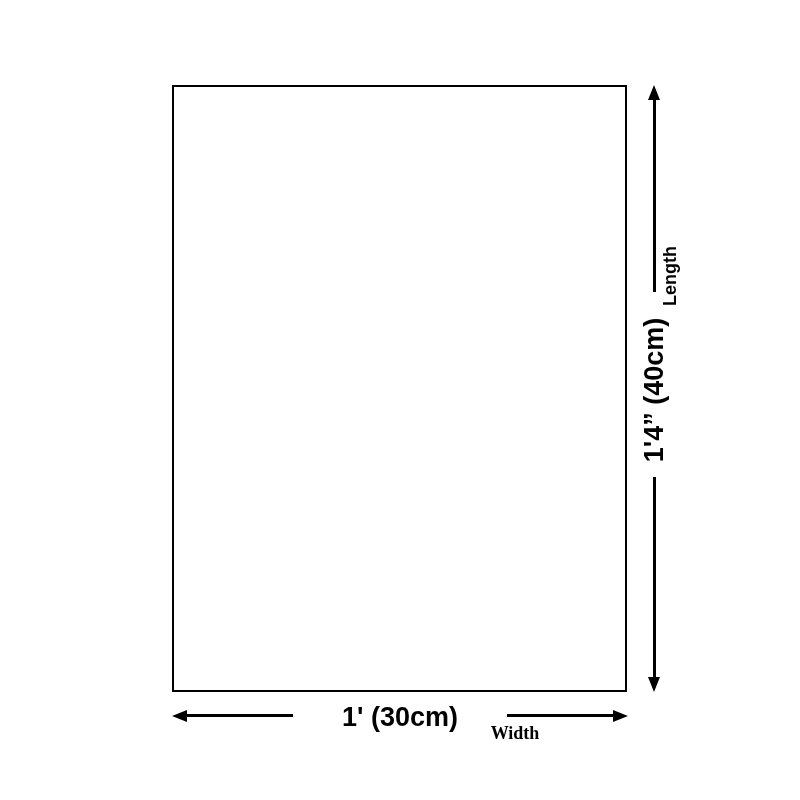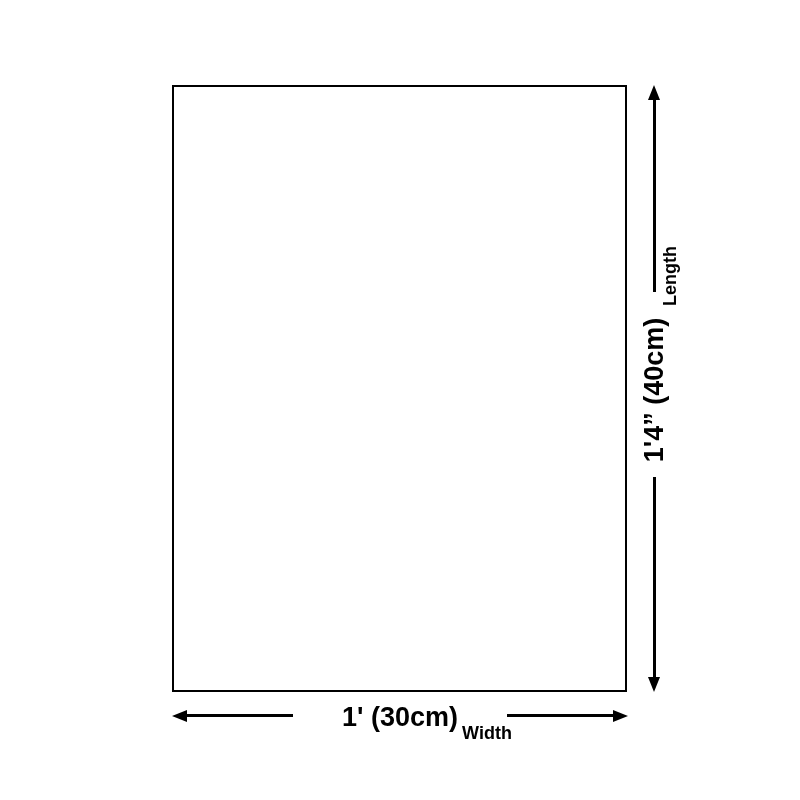--- a/index.html
+++ b/index.html
@@ -82,21 +82,21 @@
   }
   .center {
     transform: translate(-50%, -50%);
   }
   .center-rot {
     transform: translate(-50%, -50%) rotate(-90deg);
   }
   .pos-length-value { left: 654px; top: 390px; }
   .pos-length-label { left: 670px; top: 276px; }
   .pos-width-value  { left: 400px; top: 717px; }
-  .pos-width-label  { left: 487px; top: 733px; }
+  .pos-width-label  { left: 515px; top: 733px; font-family: Liberation Serif, serif; }
 </style>
 </head>
 <body>
 
 <div id="stage">
 
   <div class="rect"></div>
 
   <div>
     <div class="arrowhead ah-up"></div>

